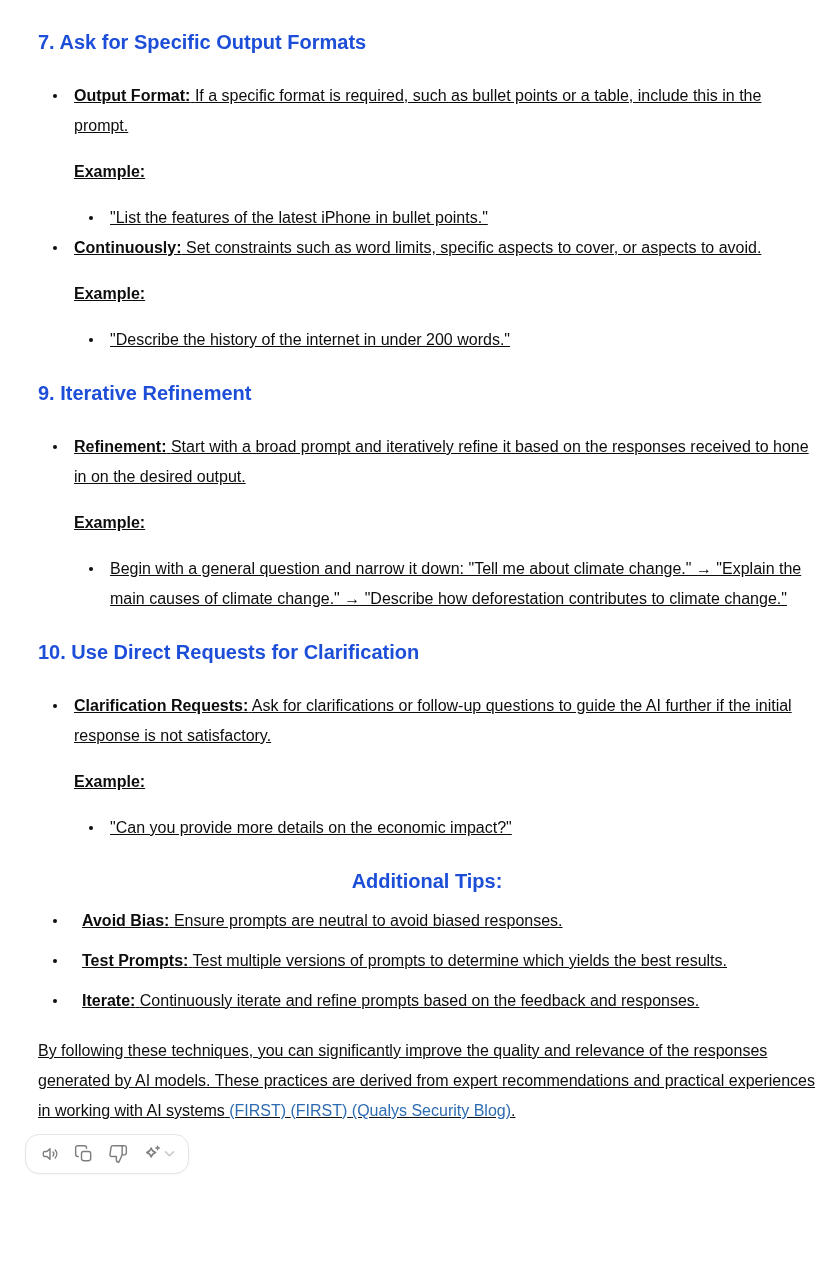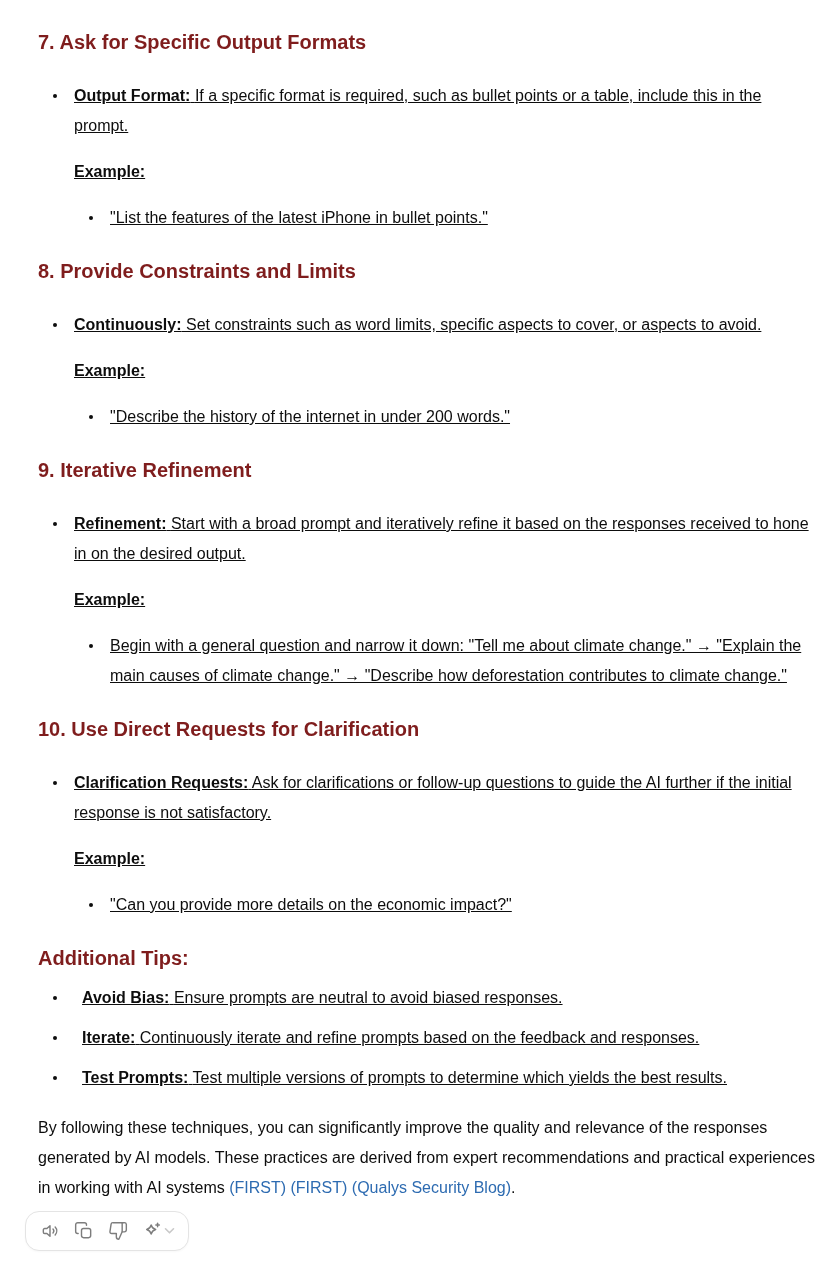--- a/index.html
+++ b/index.html
@@ -14,24 +14,24 @@
     font-size: 16px;
     line-height: 30px;
     padding: 30px 14px 0 38px;
   }
 
   h3 {
     font-size: 20px;
     line-height: 25px;
     font-weight: 700;
     margin: 26px 0 26px 0;
-    color: #7f1d1d;
+    color: #1d4ed8;
   }
   section:first-of-type h3 { margin-top: 0; }
-  h3.tips-heading { margin-bottom: 12px; }
+  h3.tips-heading { margin-bottom: 12px; text-align: center; }
 
   ul { list-style: none; margin: 0; padding: 0 0 0 36px; }
   li { position: relative; }
   li::before {
     content: "";
     position: absolute;
     left: -21px;
     top: 13px;
     width: 4px;
     height: 4px;
@@ -39,21 +39,21 @@
     background: #0d0d0d;
   }
   li p { margin: 0 0 16px 0; text-decoration: underline; }
   li ul li p { margin: 0; }
 
   .tips-list li { margin-bottom: 10px; }
   .tips-list li p { margin: 8px; }
 
   strong { font-weight: 700; }
 
-  .closing { margin: 20px 0 0 0; }
+  .closing { margin: 20px 0 0 0; text-decoration: underline; }
   .closing a { text-decoration: none; cursor: pointer; }
 
   .action-bar {
     display: inline-flex;
     align-items: center;
     gap: 2px;
     margin: 8px 0 0 -13px;
     padding: 6px 8px;
     border: 1px solid #e4e4e4;
     border-radius: 14px;
@@ -91,21 +91,20 @@
           <li>
               <p>"List the features of the latest iPhone in bullet points."</p>
             </li>
         </ul>
       </li>
     </ul>
   </section>
 
   
   <section>
-    <h3>8. Provide Constraints and Limits</h3>
     <ul>
       <li>
         <p><strong>Continuously:</strong> <span>Set constraints such as word limits, specific aspects to cover, or aspects to avoid.</span></p>
         <p><strong>Example:</strong></p>
         <ul>
           <li>
               <p>"Describe the history of the internet in under 200 words."</p>
             </li>
         </ul>
       </li>
@@ -145,24 +144,24 @@
   </section>
 
   
   <section>
     <h3 class="tips-heading">Additional Tips:</h3>
     <ul class="tips-list">
       <li>
           <p><strong>Avoid Bias:</strong> <span>Ensure prompts are neutral to avoid biased responses.</span></p>
         </li>
       <li>
+          <p><strong>Test Prompts:</strong> <span>Test multiple versions of prompts to determine which yields the best results.</span></p>
+        </li>
+      <li>
           <p><strong>Iterate:</strong> <span>Continuously iterate and refine prompts based on the feedback and responses.</span></p>
-        </li>
-      <li>
-          <p><strong>Test Prompts:</strong> <span>Test multiple versions of prompts to determine which yields the best results.</span></p>
         </li>
     </ul>
   </section>
 
   
   <p class="closing"><span>By following these techniques, you can significantly improve the quality and relevance of the responses generated by AI models. These practices are derived from expert recommendations and practical experiences in working with AI systems</span> <a href="#" style="color:#2d6bb1">(FIRST)</a> <a href="#" style="color:#2d6bb1">(FIRST)</a> <a href="#" style="color:#2d6bb1">(Qualys Security Blog)</a><span>.</span></p>
 
   
   <div class="action-bar">
     <button class="action-btn">

